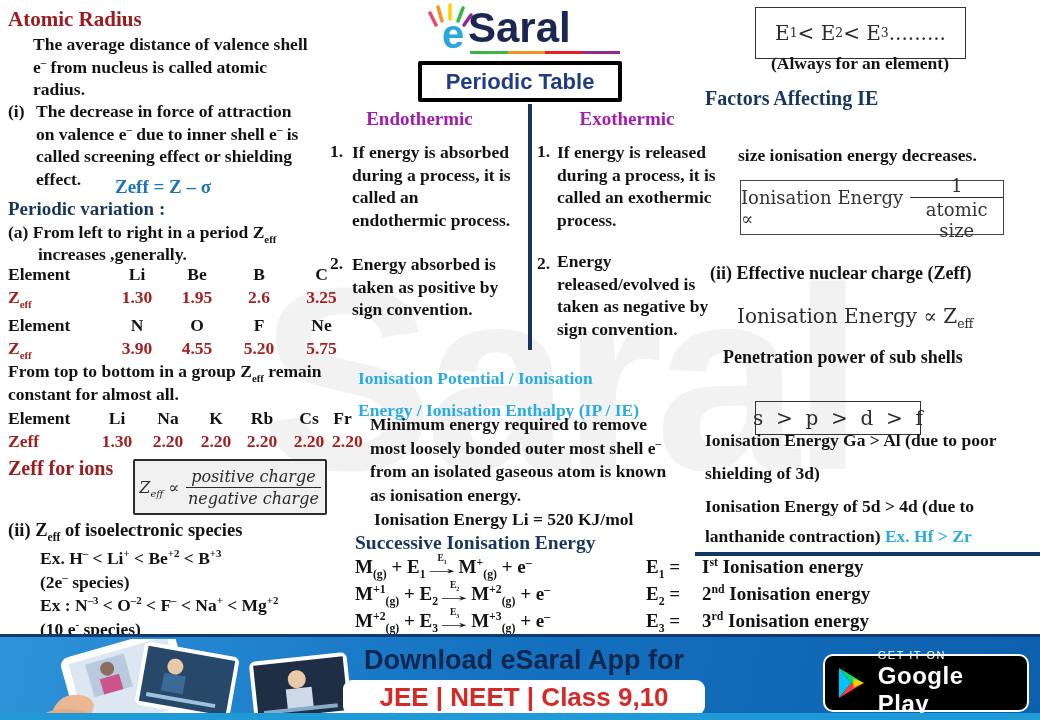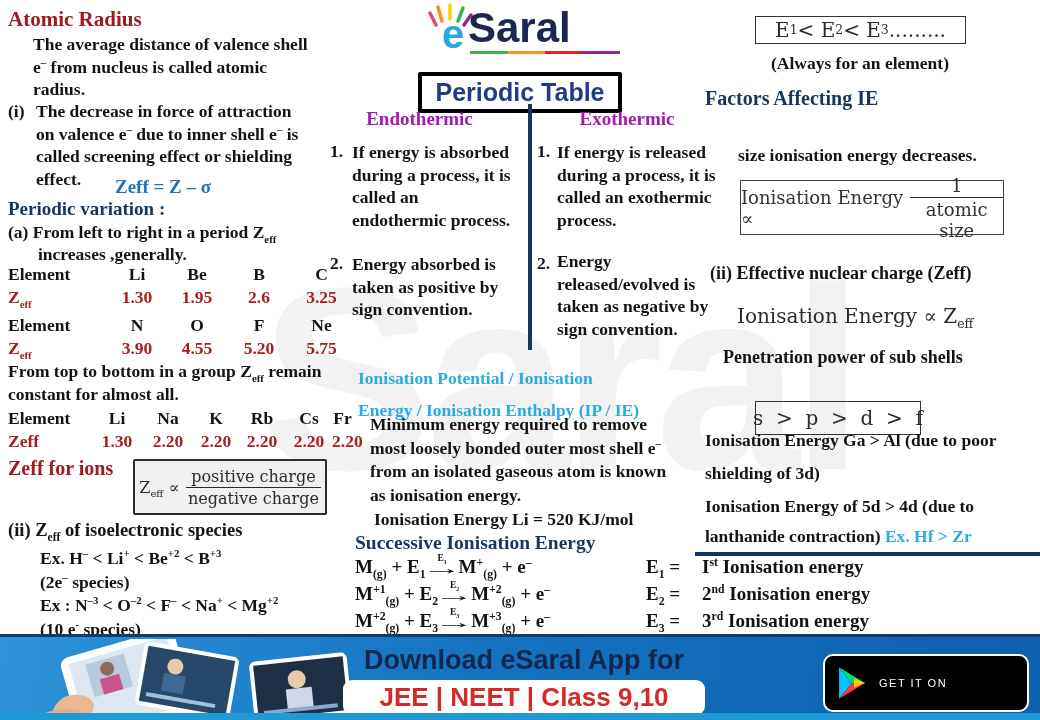--- a/index.html
+++ b/index.html
@@ -33,57 +33,58 @@
   .t-row span:first-child { text-align: left; }
   .grid5 { grid-template-columns: 100px 58px 62px 62px 63px; }
   .grid7 { grid-template-columns: 84px 50px 52px 44px 48px 46px 21px; }
 
   .mathfont { font-family: "DejaVu Serif", serif; font-weight: normal; color: #2b2b2b; }
   .ions-box {
     left: 133px; top: 459px; width: 194px; height: 56px;
     border: 2px solid #2c2c2c; background: #f0f0f0; border-radius: 2px;
     display: flex; align-items: center; justify-content: center;
     font-size: 16px;
+    font-style: italic;
   }
   .frac { display: inline-block; text-align: center; vertical-align: middle; margin-left: 7px; }
   .frac .fr-top { display: block; border-bottom: 1.6px solid #2b2b2b; padding: 0 5px 1px; }
   .frac .fr-bot { display: block; padding-top: 1px; }
 
   
   .logo { left: 428px; top: 4px; width: 190px; height: 50px; }
   .logo-rays { position: absolute; left: 0; top: -1px; }
   .logo-e { position: absolute; left: 14px; top: 8px; font-family: "Liberation Sans", sans-serif; font-size: 40px; font-weight: bold; color: #2aa7dd; }
   .logo-name { position: absolute; left: 40px; top: 0px; font-family: "Liberation Sans", sans-serif; font-size: 42px; font-weight: bold; color: #1b2653; letter-spacing: 0px; }
   .logo-underline { position: absolute; left: 42px; top: 47px; width: 150px; height: 3px;
     background: linear-gradient(90deg, #3bb54a 0 25%, #f7941d 25% 50%, #ed1c24 50% 75%, #92278f 75% 100%); }
 
   .title-box {
-    left: 418px; top: 72px; width: 204px; height: 41px;
+    left: 418px; top: 61px; width: 204px; height: 41px;
     border: 4px solid #000; background: #fff; border-radius: 2px;
     display: flex; align-items: center; justify-content: center;
-    font-family: "Liberation Sans", sans-serif; font-size: 25px; font-weight: bold; color: #1f3c88;
+    font-family: "Liberation Sans", sans-serif; font-size: 22px; font-weight: bold; color: #1f3c88;
   }
 
   .col-head { font-size: 19px; color: #a21caf; text-align: center; }
   .divider-v { left: 528px; top: 104px; width: 4px; height: 246px; background: #17365d; }
   .list-marker { font-size: 17.5px; }
 
   .ip-head { font-size: 17.5px; line-height: 32px; color: #2aabe2; }
   .eq-row { height: 27px; width: 685px; font-size: 19px; }
   .eq-row .lhs { position: absolute; left: 0; top: 0; white-space: nowrap; }
   .eq-row .en  { position: absolute; left: 291px; top: 0; }
   .eq-row .lbl { position: absolute; left: 347px; top: 0; white-space: nowrap; }
   .arrow { display: inline-flex; flex-direction: column; align-items: center; vertical-align: middle; margin: 0 8px; line-height: 1; position: relative; top: -3px; }
   .arrow .albl { font-size: 9.5px; }
   .arrow .ag { font-size: 17px; transform: scaleX(2.4); display: block; margin-top: -3px; }
   .hline { left: 695px; top: 552px; width: 345px; height: 3.5px; background: #14355e; }
 
   
   .eorder-box {
-    left: 755px; top: 16px; width: 211px; height: 28px; border: 1.5px solid #333;
+    left: 755px; top: 7px; width: 211px; height: 52px; border: 1.5px solid #333;
     display: flex; align-items: center; justify-content: center;
     font-family: "DejaVu Serif", serif; font-weight: normal; font-size: 20px; color: #2b2b2b;
   }
   .r-txt { font-size: 17.5px; }
   .ie-size-box {
     left: 740px; top: 180px; width: 264px; height: 55px; border: 1.5px solid #444;
     display: flex; align-items: center; justify-content: center;
     font-family: "DejaVu Serif", serif; font-weight: normal; font-size: 18px; color: #333;
   }
   .spdf-box {
@@ -324,19 +325,20 @@
 
     <div class="gplay">
       <svg width="34" height="40" viewBox="0 0 100 100">
         <polygon points="12,4 12,96 50,50" fill="#00c4ff"></polygon>
         <polygon points="12,4 88,50 50,50" fill="#00dd71"></polygon>
         <polygon points="12,96 88,50 50,50" fill="#ff3a44"></polygon>
         <polygon points="56,36 88,50 56,64" fill="#ffce00"></polygon>
       </svg>
       <span class="gplay-texts">
         <span class="gplay-small">GET IT ON</span>
+        <span class="gplay-big">Google Play</span>
       </span>
     </div>
 
     <div class="banner-bottom-strip"></div>
   </div>
 
 </div>
 
 </body></html>

